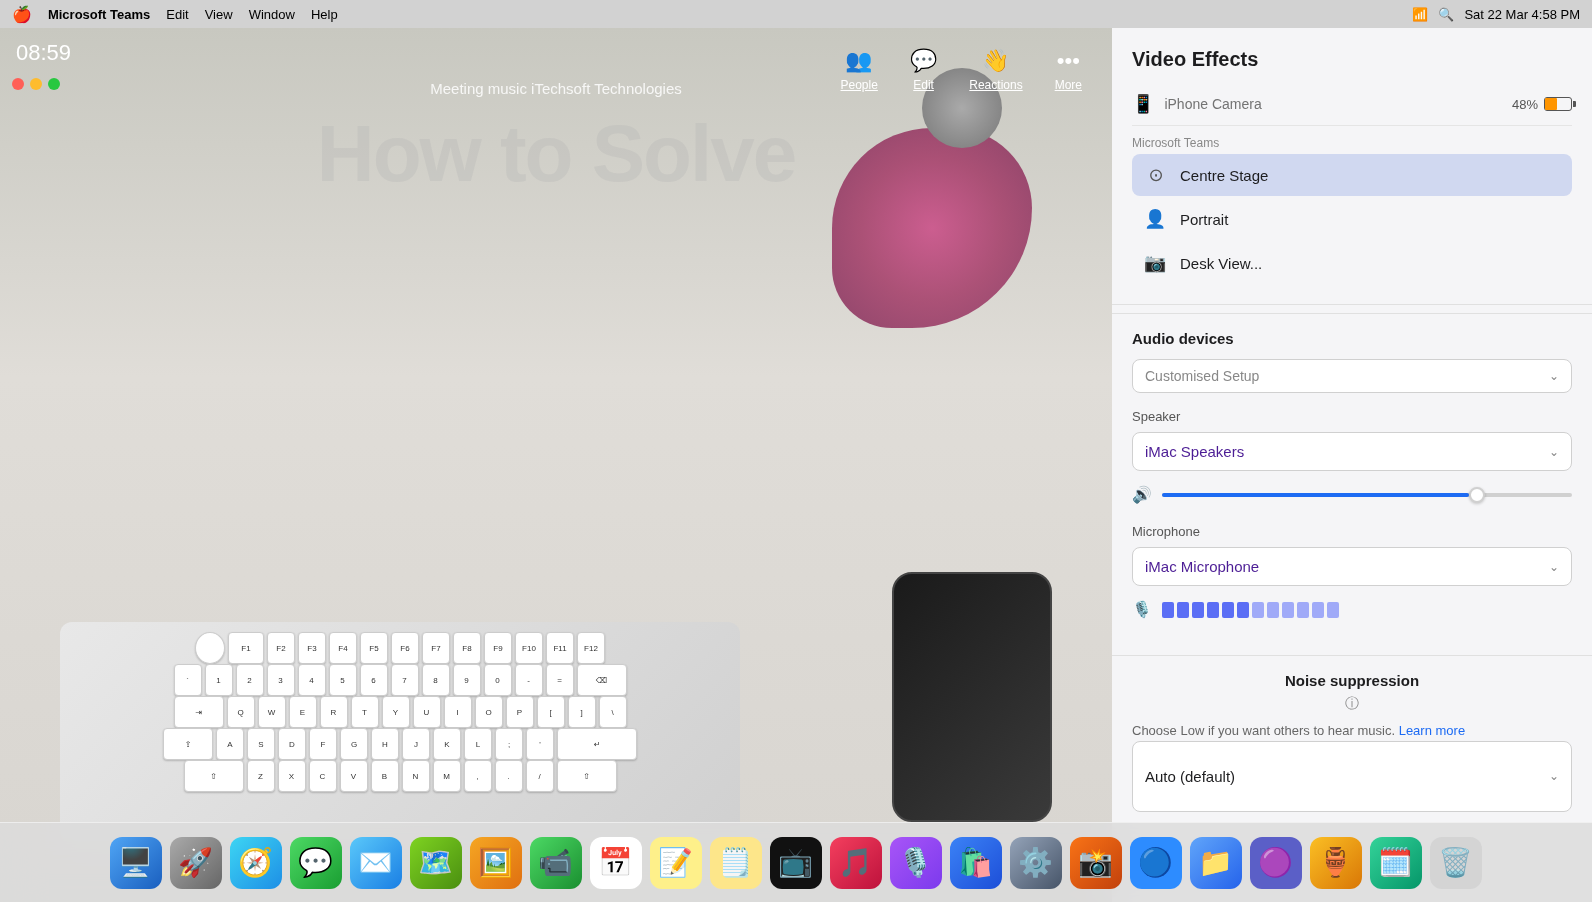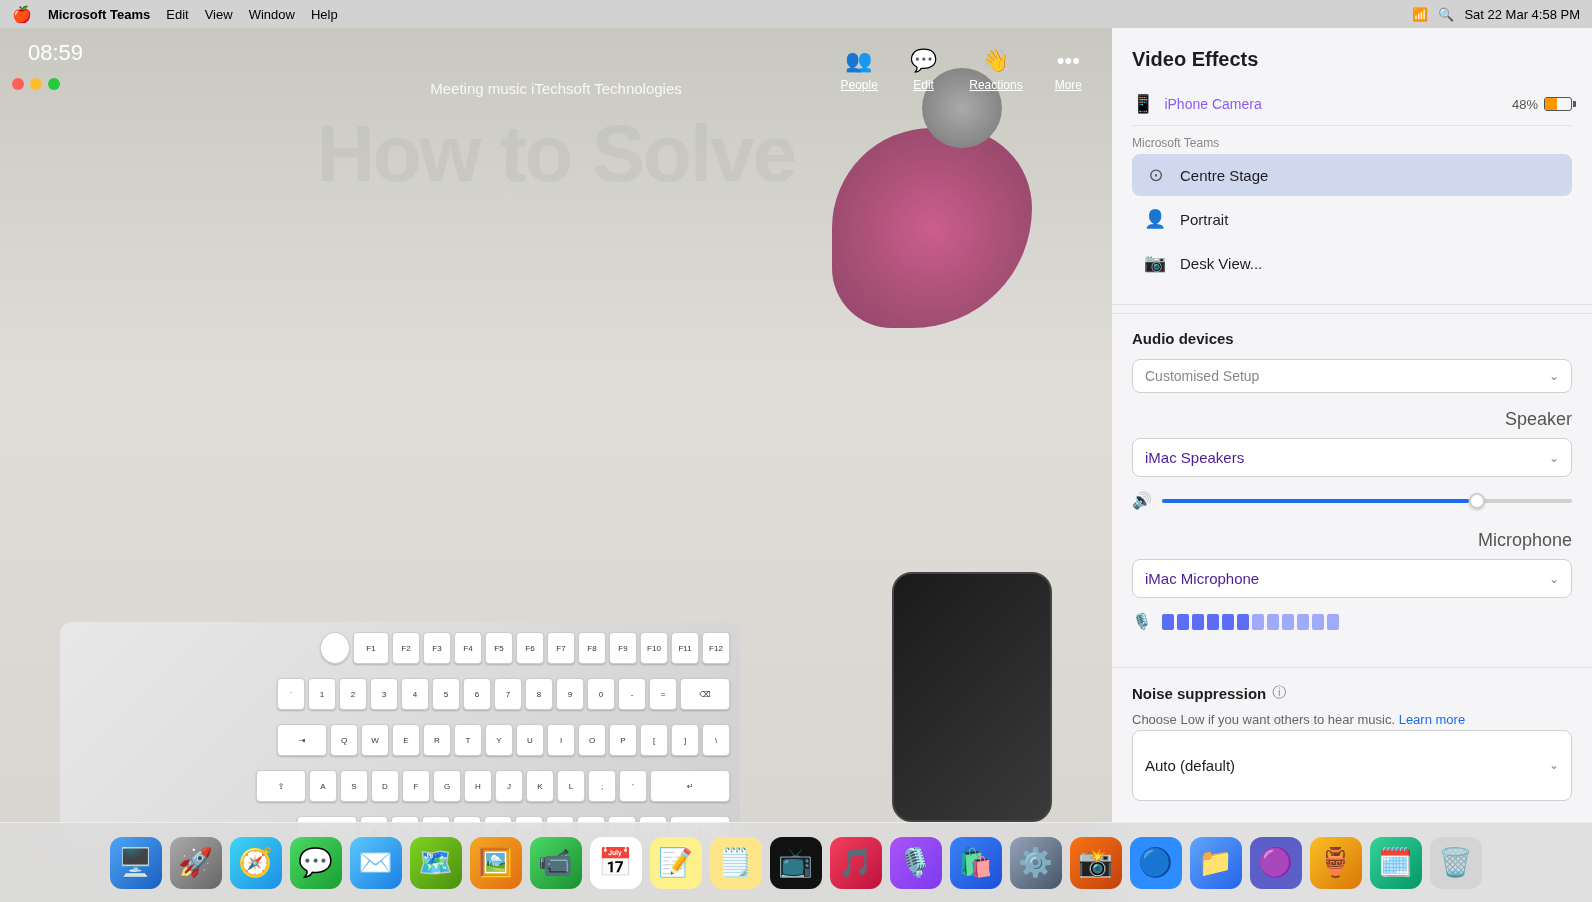--- a/index.html
+++ b/index.html
@@ -57,22 +57,21 @@
       position: absolute;
       bottom: 60px;
       left: 60px;
       width: 680px;
       height: 220px;
       background: linear-gradient(135deg, #e8e8e8 0%, #d0d0d0 100%);
       border-radius: 12px;
       display: flex;
       flex-direction: column;
       padding: 10px;
-      gap: 14px;
-      align-items: flex-end;
+      gap: 0;
     }
     .key-row {
       display: flex;
       gap: 3px;
       justify-content: center;
     }
     .key {
       background: white;
       border: 1px solid #ccc;
       border-radius: 4px;
@@ -122,21 +121,21 @@
       height: 250px;
       background: linear-gradient(135deg, #1a1a1a, #3a3a3a);
       border-radius: 20px;
       border: 2px solid #444;
     }
 
     
     .call-timer {
       position: absolute;
       top: 12px;
-      left: 28px;
+      left: 16px;
       color: white;
       font-size: 22px;
       font-weight: 300;
     }
 
     
     .top-toolbar {
       position: absolute;
       top: 12px;
       right: 0;
@@ -181,21 +180,21 @@
       justify-content: space-between;
       padding: 10px 0;
       border-bottom: 1px solid #e5e5e5;
     }
     .camera-left {
       display: flex;
       align-items: center;
       gap: 10px;
     }
     .camera-icon { font-size: 18px; color: #555; }
-    .camera-name { font-size: 14px; color: #8b5cf6; font-weight: 500; }
+    .camera-name { font-size: 14px; color: #737373; font-weight: 500; }
     .battery-info {
       display: flex;
       align-items: center;
       gap: 6px;
       font-size: 13px;
       color: #555;
     }
     .battery-bar {
       width: 28px;
       height: 14px;
@@ -265,24 +264,23 @@
       cursor: pointer;
     }
     .customised-label { font-size: 14px; color: #888; }
     .chevron-icon { font-size: 12px; color: #888; }
 
     
     .device-section {
       margin-bottom: 16px;
     }
     .device-label {
-      font-size: 18px;
+      font-size: 13px;
       color: #555;
       margin-bottom: 8px;
-      text-align: right;
     }
     .device-dropdown {
       display: flex;
       align-items: center;
       justify-content: space-between;
       padding: 10px 12px;
       border: 1px solid #d0d0d0;
       border-radius: 8px;
       background: white;
       cursor: pointer;
@@ -347,20 +345,21 @@
     
     .noise-section {
       border-top: 1px solid #e0e0e0;
       padding: 16px 20px;
     }
     .noise-header {
       display: flex;
       align-items: center;
       gap: 6px;
       margin-bottom: 8px;
+      flex-direction: column;
     }
     .noise-title { font-size: 15px; font-weight: 600; color: #1d1d1f; }
     .info-icon { font-size: 14px; color: #888; }
     .noise-desc {
       font-size: 13px;
       color: #666;
       line-height: 1.5;
       margin-bottom: 0;
     }
     .learn-link { color: #1d6bf3; cursor: pointer; text-decoration: none; }

